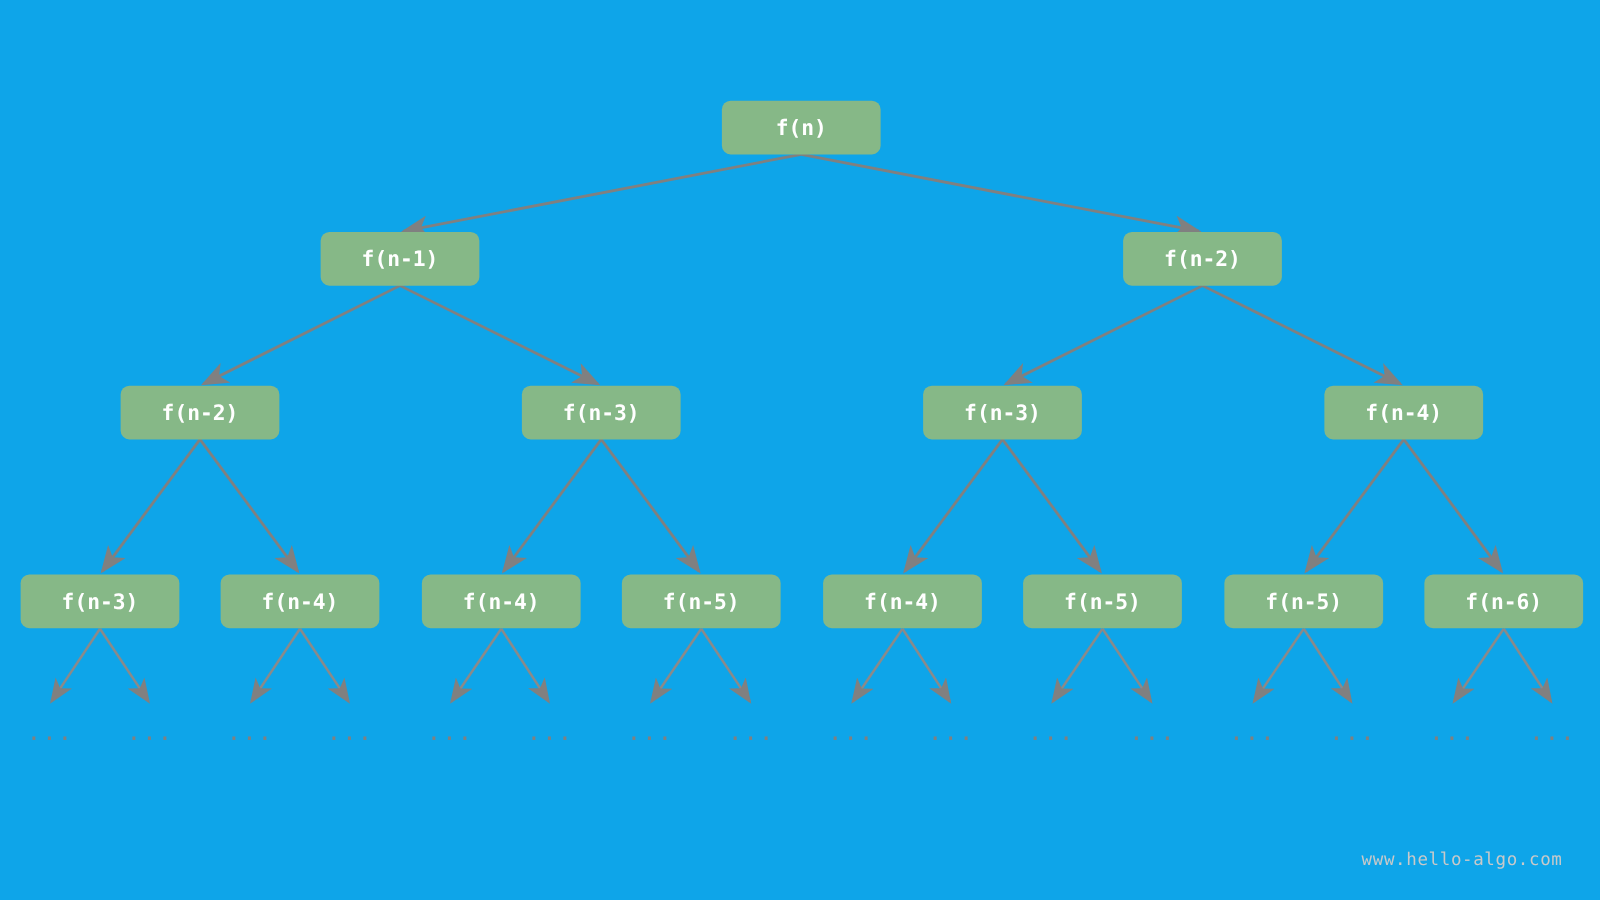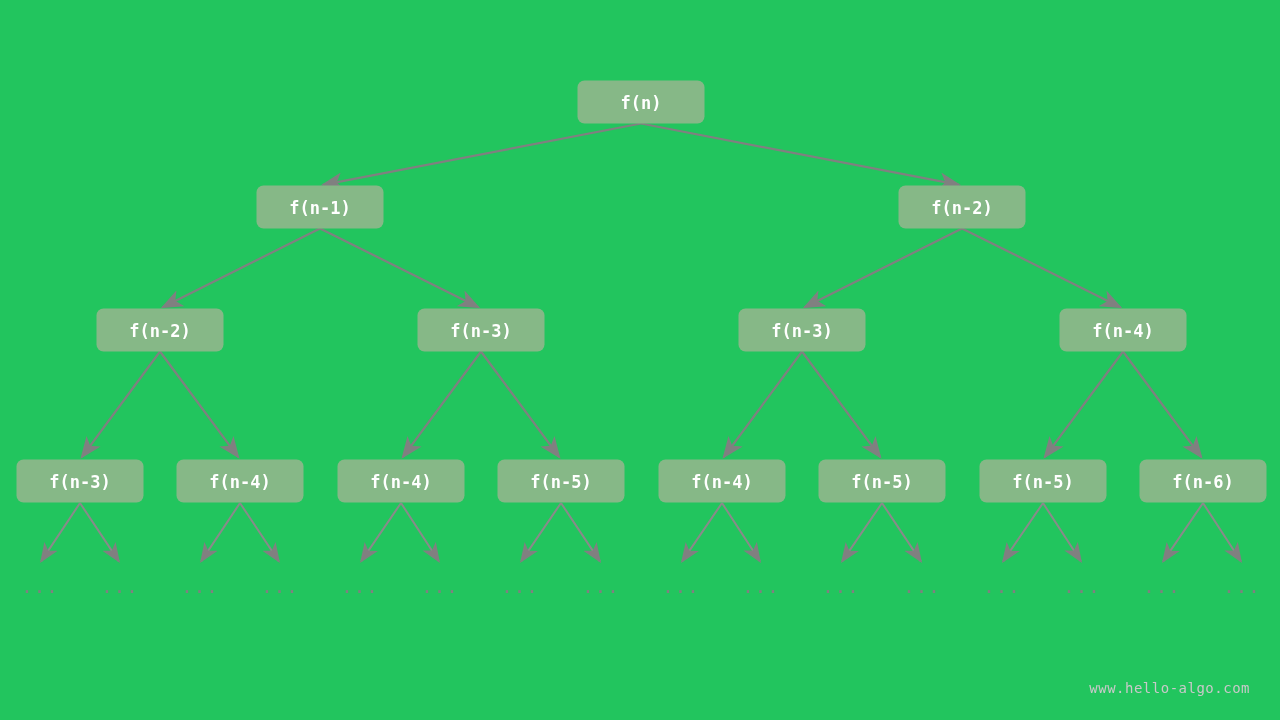--- a/index.html
+++ b/index.html
@@ -11,21 +11,21 @@
   body {
     width: 1280px;
     height: 720px;
     overflow: hidden;
     font-family: "DejaVu Sans Mono", "Liberation Mono", monospace;
   }
   #diagram-root {
     position: relative;
     width: 1280px;
     height: 720px;
-    background: #22c55e;
+    background: #0ea5e9;
   }
   svg#tree-canvas {
     position: absolute;
     top: 0;
     left: 0;
     width: 1280px;
     height: 720px;
     display: block;
   }
   .node-rect {

